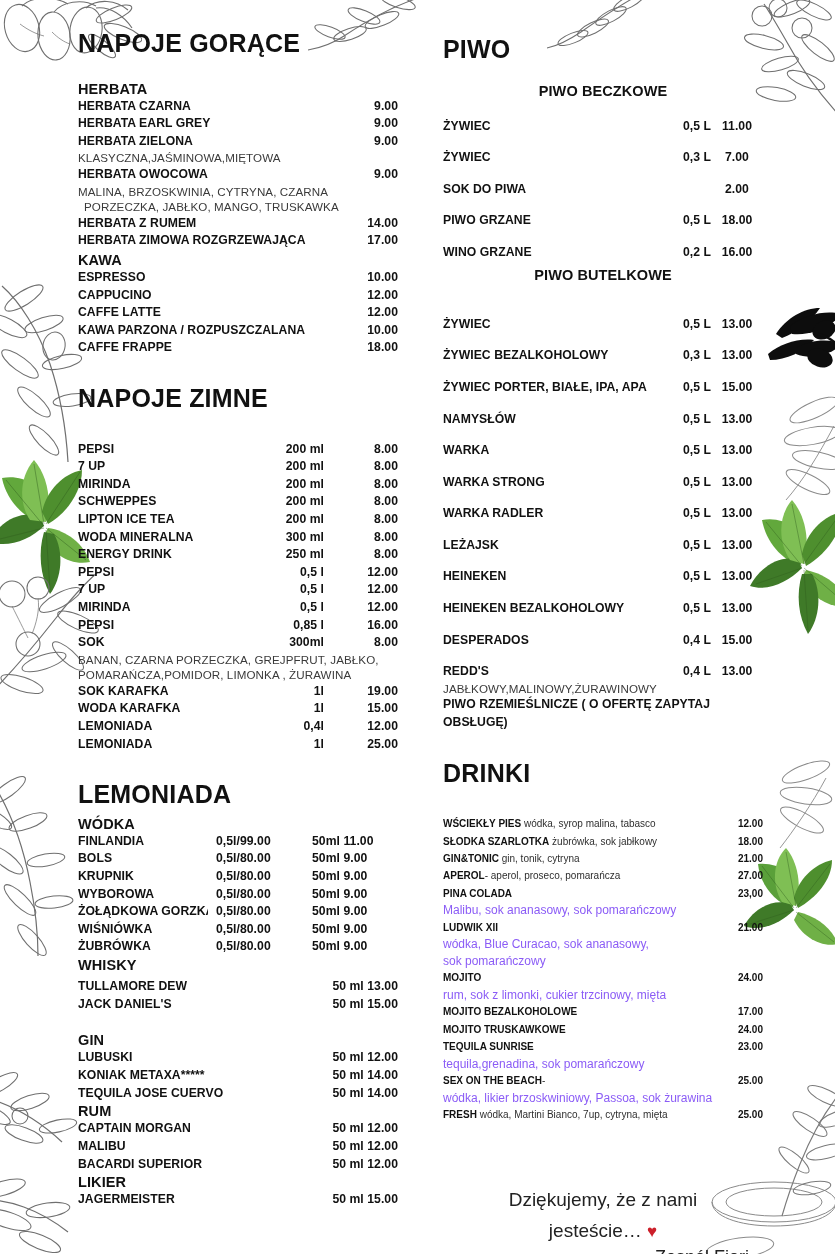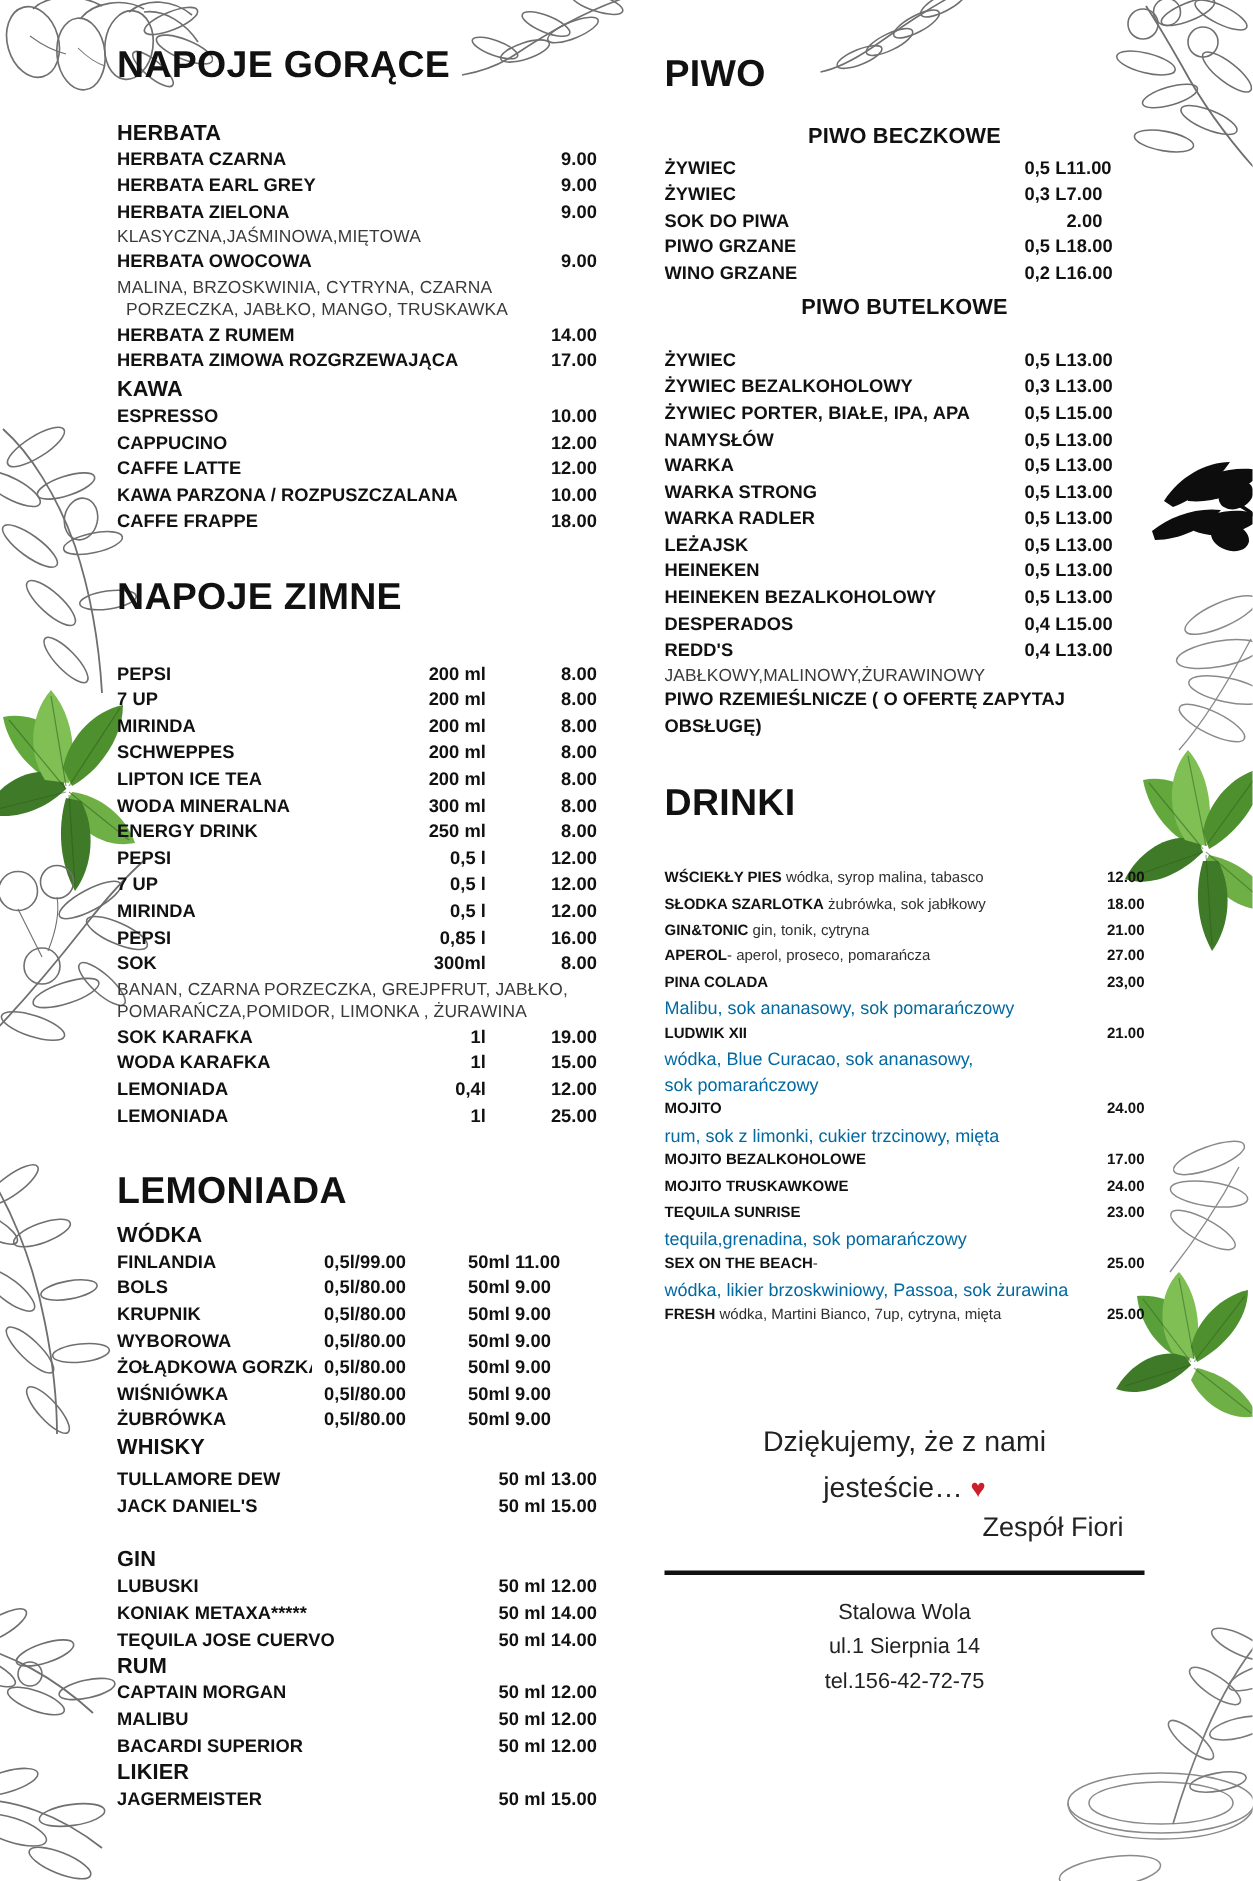--- a/index.html
+++ b/index.html
@@ -46,39 +46,39 @@
 
   
   .col-left .row .vol { width:86px; }
   .col-left .row .prc { width:74px; }
   .col-left .row.vodka .vol { width:104px; text-align:left; padding-left:8px;}
   .col-left .row.vodka .prc { width:86px; text-align:left; }
   .col-left .row.spirit .prc { width:92px; }
 
   
   .col-right .row .vol { width:48px; text-align:right; }
-  .col-right .row .prc { width:52px; text-align:left; }
+  .col-right .row .prc { width:52px; text-align:center;margin-top:14px; }
 
   .note {
     font-size:11.6px; font-weight:400; color:#3a3a3a;
     line-height:15.6px; letter-spacing:.1px; white-space:nowrap;
   }
   .note.indent { padding-left:6px; }
 
   
   .drow {
     display:flex; align-items:baseline;
     font-size:10px; line-height:17.4px; color:#111;
     white-space:nowrap;
   }
   .drow .nm { flex:1 1 auto; font-weight:bold; }
   .drow .nm .desc { font-weight:400; color:#2f2f2f; }
   .drow .prc { flex:0 0 auto; width:52px; text-align:right; font-weight:bold; }
   .ddesc {
-    font-size:12px; font-weight:400; color:#0369a1;
+    font-size:12px; font-weight:400; color:#8b5cf6;
     line-height:16.6px; white-space:nowrap;
   }
 
   .sp4  { height:4px; }
   .sp6  { height:6px; }
   .sp18 { height:18px; }
   .sp22 { height:22px; }
   .sp28 { height:28px; }
 
   

